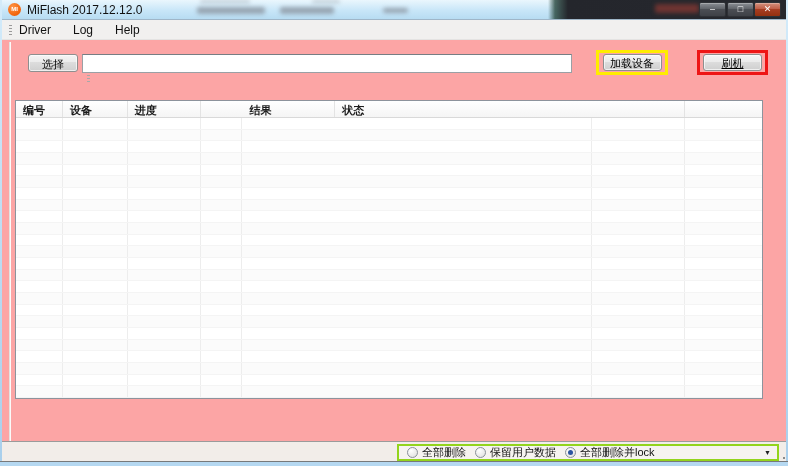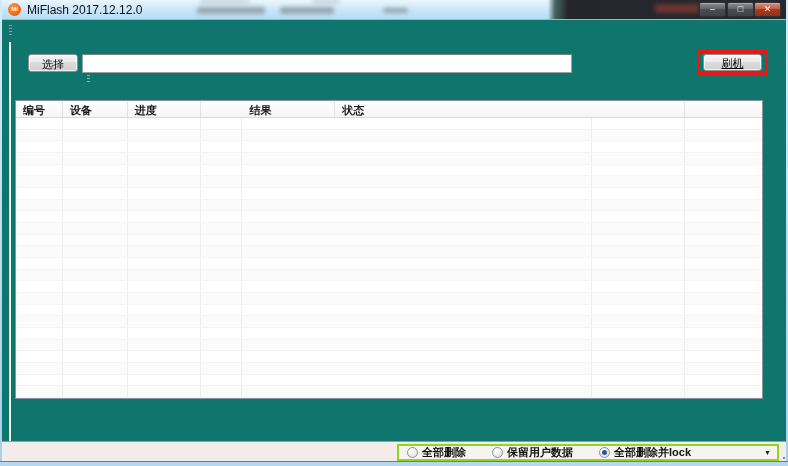--- a/index.html
+++ b/index.html
@@ -1,19 +1,19 @@
 <!DOCTYPE html>
 <html><head>
 <meta charset="utf-8">
 <style>
   html,body{margin:0;padding:0;background:#fff;}
   *{box-sizing:border-box;}
   .window{
     position:relative;width:788px;height:466px;overflow:hidden;
-    background:#0f766e;font-family:"Liberation Sans","DejaVu Sans",sans-serif;
+    background:#fca5a5;font-family:"Liberation Sans","DejaVu Sans",sans-serif;
     -webkit-font-smoothing:antialiased;
   }
   
   .border-left,.border-right{position:absolute;top:0;bottom:0;width:2px;background:linear-gradient(180deg,#d3ebfa,#a9cfec);z-index:6;}
   .border-left{left:0;} .border-right{right:0;}
   .bottom-strip{position:absolute;left:0;top:461px;width:788px;height:5px;background:#b5d8f1;border-top:1px solid #77797b;z-index:6;}
 
   
   .titlebar{position:absolute;left:0;top:0;width:788px;height:20px;
     background:linear-gradient(180deg,#eaf6fd 0%,#c8e6f8 55%,#b7dcf2 100%);
@@ -90,27 +90,37 @@
     <div class="censor-blob" style="left:280px;top:7px;width:54px;height:7px;"></div>
     <div class="censor-blob" style="left:312px;top:0;width:28px;height:3px;opacity:.45;"></div>
     <div class="censor-blob" style="left:383px;top:8px;width:25px;height:5px;"></div>
     <div class="censor-dark"></div>
     <div class="censor-red"></div>
     <div class="win-btn" style="left:699px;">–</div>
     <div class="win-btn" style="left:727px;">□</div>
     <div class="win-btn close" style="left:754px;">✕</div>
   </div>
 
+  <div class="menubar">
+    <div id="menu-items">
+        <span class="menu-item">Driver</span>
+        <span class="menu-item">Log</span>
+        <span class="menu-item">Help</span>
+      </div>
+  </div>
   <div class="grip-dotted"></div>
   <div class="v-groove"></div>
 
   <button class="btn select-btn">选择</button>
   <input class="path-input" type="text" value="" style="">
   <div class="grip-under-input"></div>
 
+  <div class="hl-box" id="yellow-box" style="border-color: rgb(255, 236, 0);">
+    <button class="btn">加载设备</button>
+  </div>
   <div class="hl-box" id="red-box" style="border-color: rgb(238, 21, 21); text-decoration: underline;">
     <button class="btn">刷机</button>
   </div>
 
   <div class="table">
     <div id="table-header">
         <div class="th" style="width: 47px;">编号</div>
         <div class="th" style="width: 65px;">设备</div>
         <div class="th" style="width: 73px;">进度</div>
         <div class="th" style="width: 42px; margin-top: 36px;">时间</div>
@@ -333,21 +343,21 @@
           <div class="td" style="width: 42px;"></div>
           <div class="td" style="width: 351px;"></div>
           <div class="td" style="width: 93px;"></div>
           <div class="td" style="width: 77px; border-right: none;"></div>
         </div>
       </div>
   </div>
 
   <div class="bottombar">
     <div id="green-box" style="border-color: rgb(147, 212, 28);">
-      <span id="footer-options" style="display:flex;align-items:center;gap:26px;font-weight:bold;">
+      <span id="footer-options" style="display:flex;align-items:center;gap:9px;">
           <span class="radio-opt">
             <span class="radio"></span>
             <span>全部删除</span>
           </span>
           <span class="radio-opt">
             <span class="radio"></span>
             <span>保留用户数据</span>
           </span>
           <span class="radio-opt">
             <span class="radio sel"></span>

